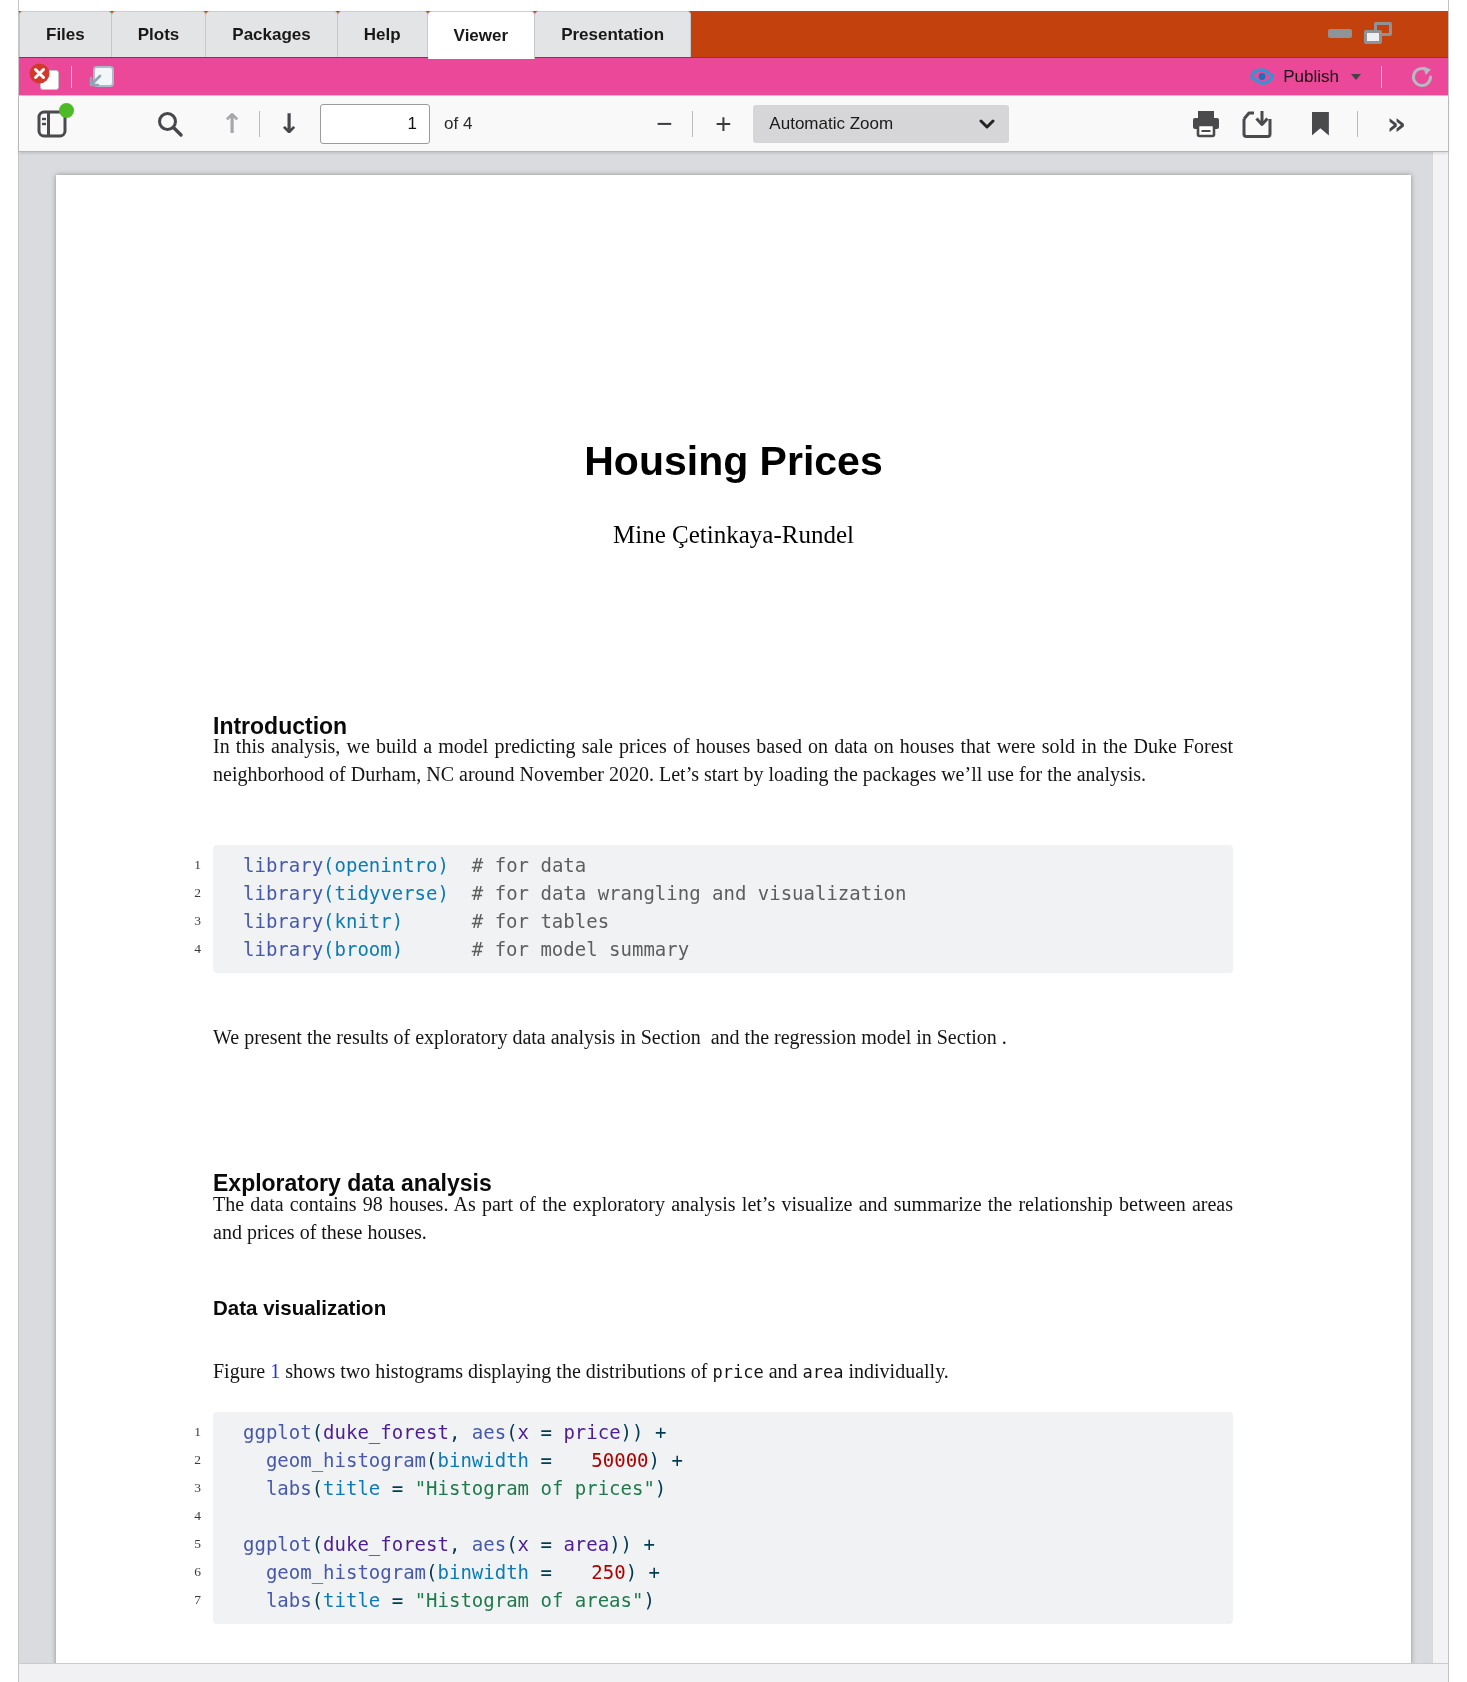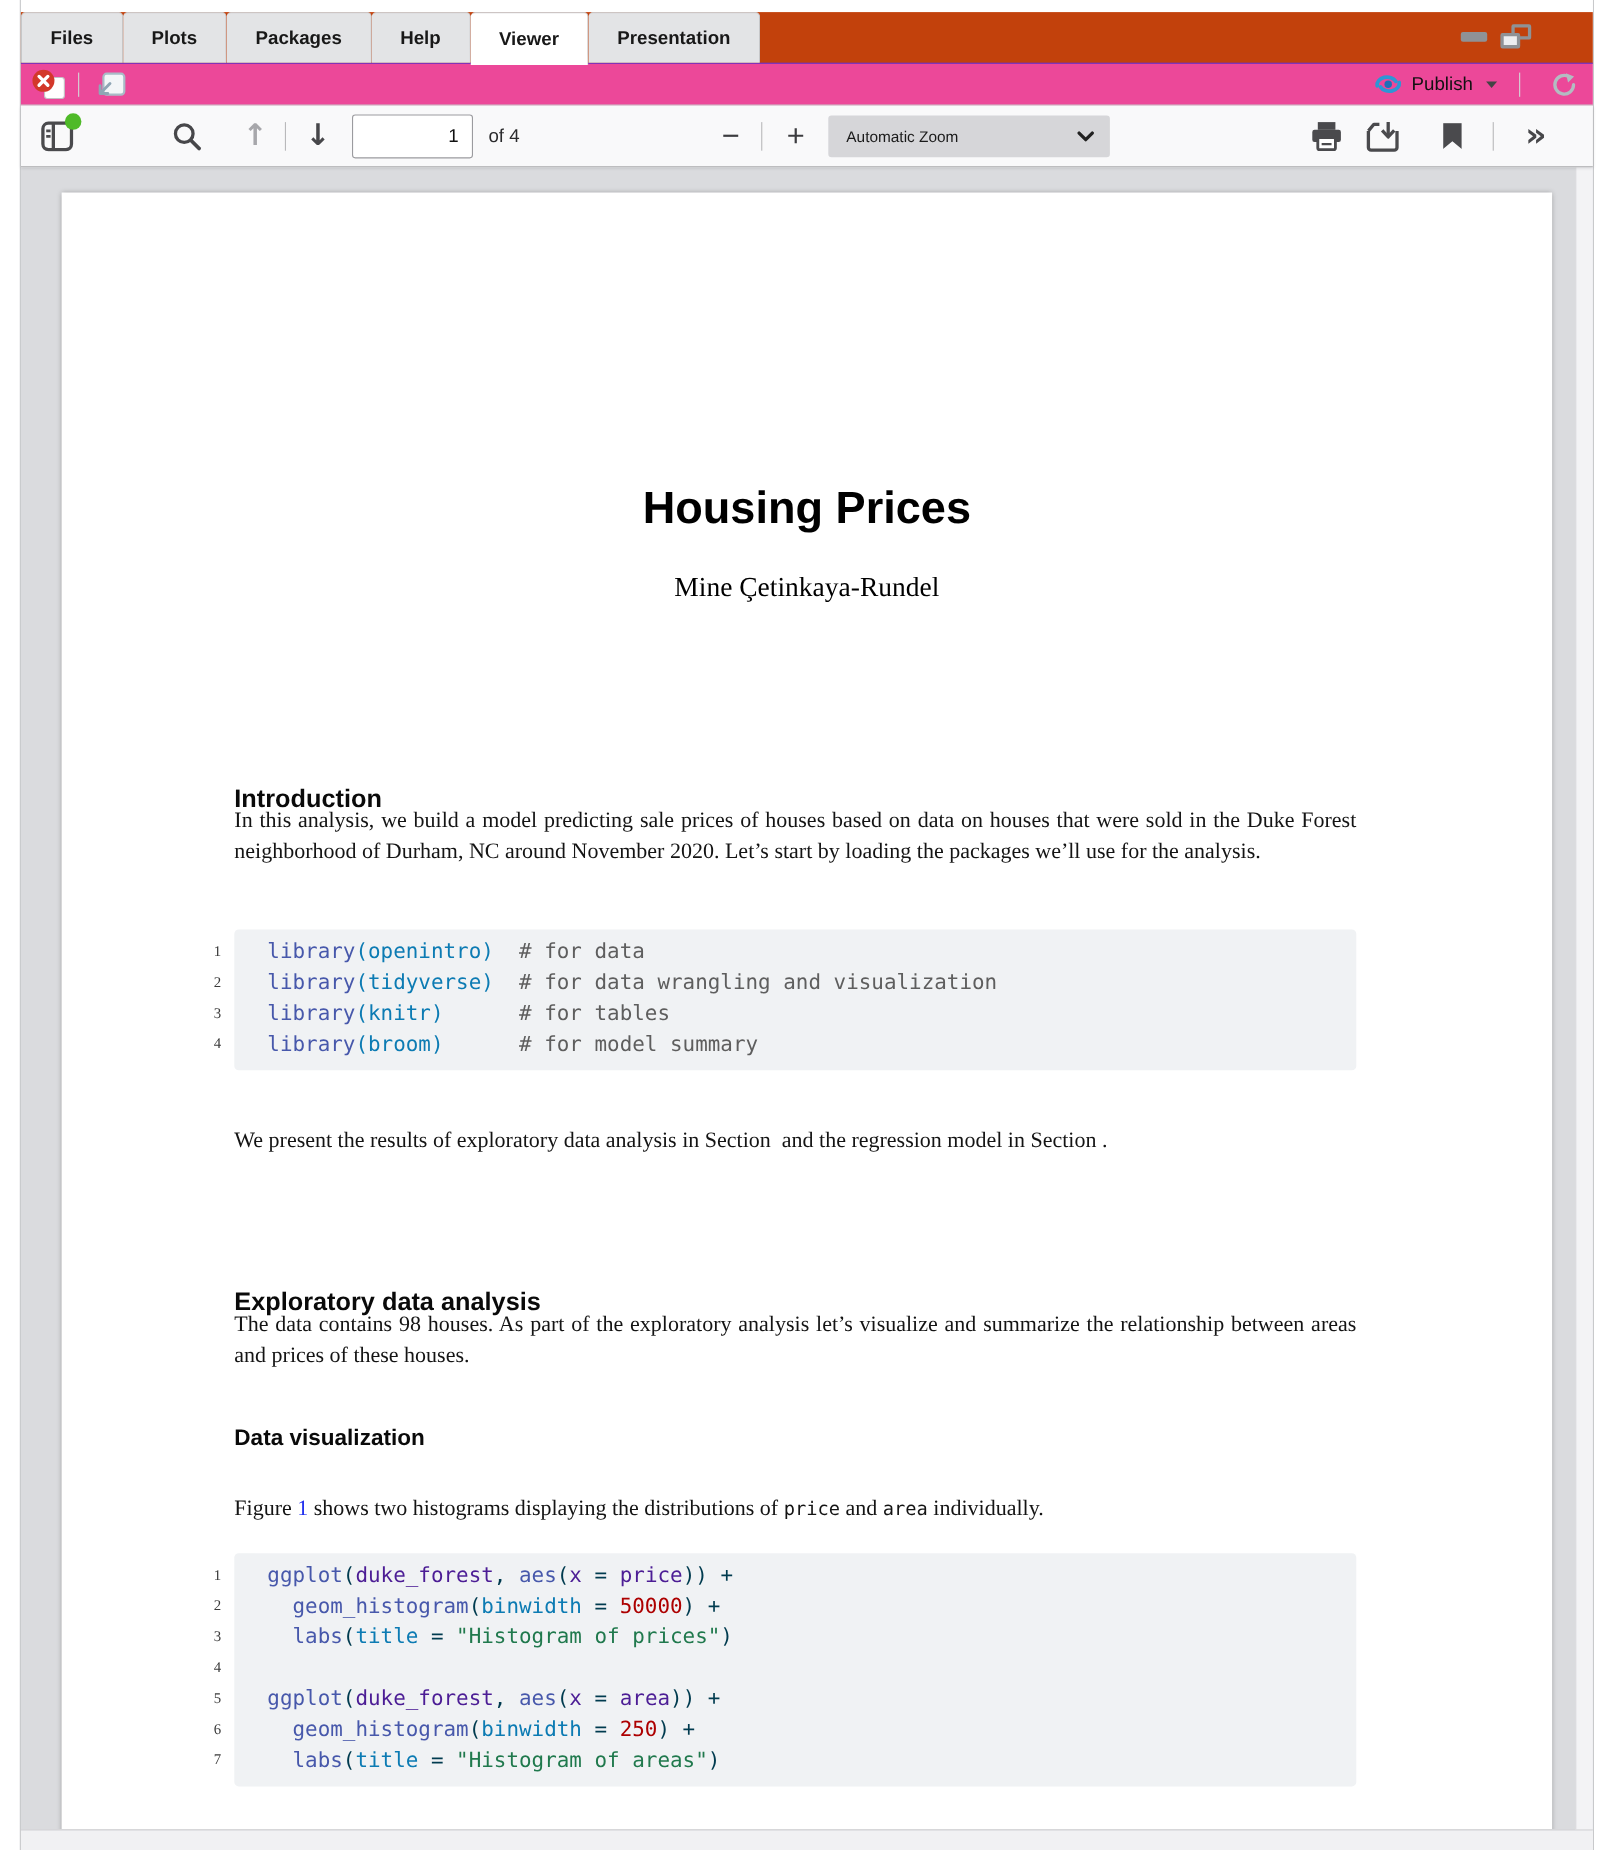--- a/index.html
+++ b/index.html
@@ -47,21 +47,21 @@
   .tb-divider { width:1px; height:26px; background:#b9b9bb; }
   .arrow-glyph { font-size:27px; font-weight:700; line-height:1; font-family:"DejaVu Sans",sans-serif; }
   .arrow-up { color:#a7a7ab; }
   .arrow-down { color:#47474a; }
   .page-input { width:110px; height:40px; border:1px solid #9b9b9f; border-radius:3px; background:#ffffff;
                 font-size:17px; color:#111; text-align:right; padding-right:12px; font-family:"Liberation Sans",sans-serif; }
   .page-count { font-size:17px; color:#2b2b2d; margin-left:14px; white-space:nowrap; }
   .zoomtext { font-size:28px; color:#3c3c3f; line-height:1; font-weight:400; }
   .zoom-select { display:flex; align-items:center; justify-content:space-between; width:256px; height:38px;
                  background:#d6d6d9; border-radius:3px; padding:0 14px 0 16px; cursor:pointer; }
-  .zoom-select .lbl { font-size:14px; color:#1a1a1a; }
+  .zoom-select .lbl { font-size:17px; color:#1a1a1a; }
   .bookmark-glyph { width:17px; height:24px; background:#4a4a4d;
                     clip-path:polygon(0 0,100% 0,100% 100%,50% 70%,0 100%); }
   .tools-glyph { font-size:30px; font-weight:700; color:#47474a; line-height:1; font-family:"DejaVu Sans",sans-serif; letter-spacing:-2px; }
 
   
   .pdf-viewport { position:absolute; left:0; top:152px; width:1429px; height:1511px; background:#dadbde; overflow:hidden; }
   .pdf-page { position:absolute; left:37px; top:23px; width:1355px; height:1600px; background:#ffffff;
               box-shadow:0 0 5px rgba(0,0,0,0.35); }
   .h-scrollbar { position:absolute; left:0; top:1663px; width:1429px; height:19px; background:#f1f1f3; border-top:1px solid #cacbcd; }
   .v-scrollbar { position:absolute; right:0; top:152px; width:16px; height:1511px; background:#f3f3f5; border-left:1px solid #d8d8da; }
@@ -80,21 +80,21 @@
   .fig-link { color:#2230ee; cursor:pointer; }
 
   
   .code-block { position:absolute; left:105px; width:1072px; padding:6px 0 10px 0; }
   .code-bg { position:absolute; left:52px; right:0; top:0; bottom:0; background:#f0f2f4; border-radius:4px; }
   .code-line { position:relative; display:flex; height:28px; align-items:center; z-index:1; }
   .ln { flex:0 0 40px; text-align:right; font-family:"Liberation Serif",serif; font-size:13.5px; color:#3a3a3a; }
   .code-text { white-space:pre; padding-left:42px; font-family:"DejaVu Sans Mono",monospace; font-size:19px; }
   .tk-fu { color:#4758ab; }
   .tk-pk { color:#0c7bb3; }
-  .tk-nu { color:#ad0000; }
+  .tk-nu { color:#ad0000;margin-left:28px; }
   .tk-st { color:#20794d; }
   .tk-co { color:#5e5e5e; }
   .tk-pl { color:#003b4f; }
   .tk-va { color:#4c1d95; }
 
   svg { display:block; }
 </style>
 </head>
 <body>
 

